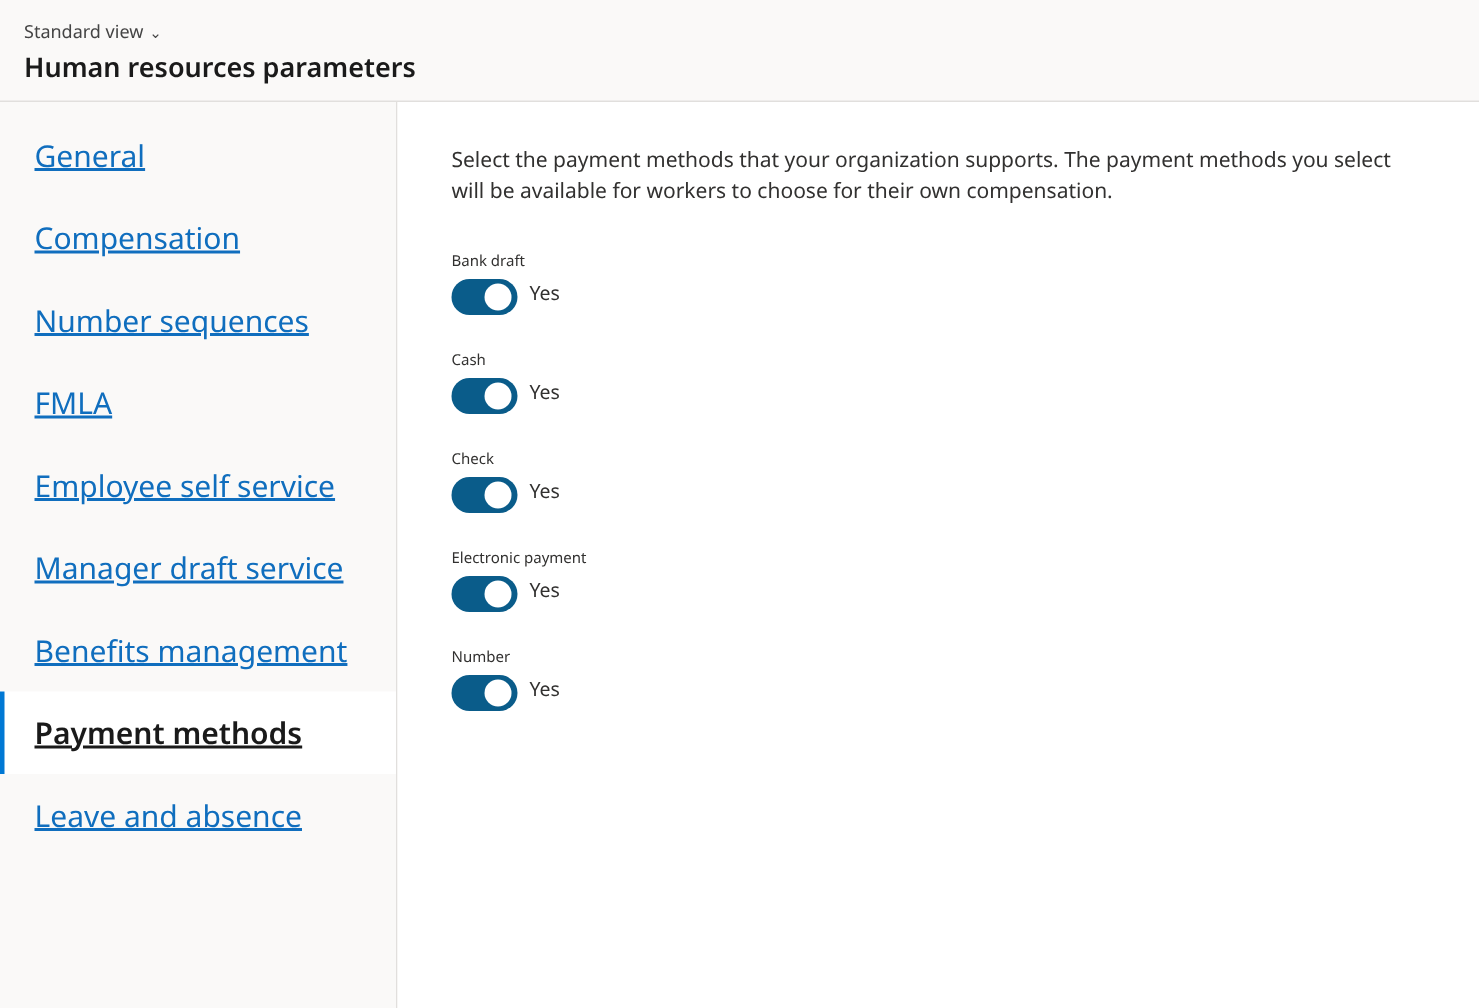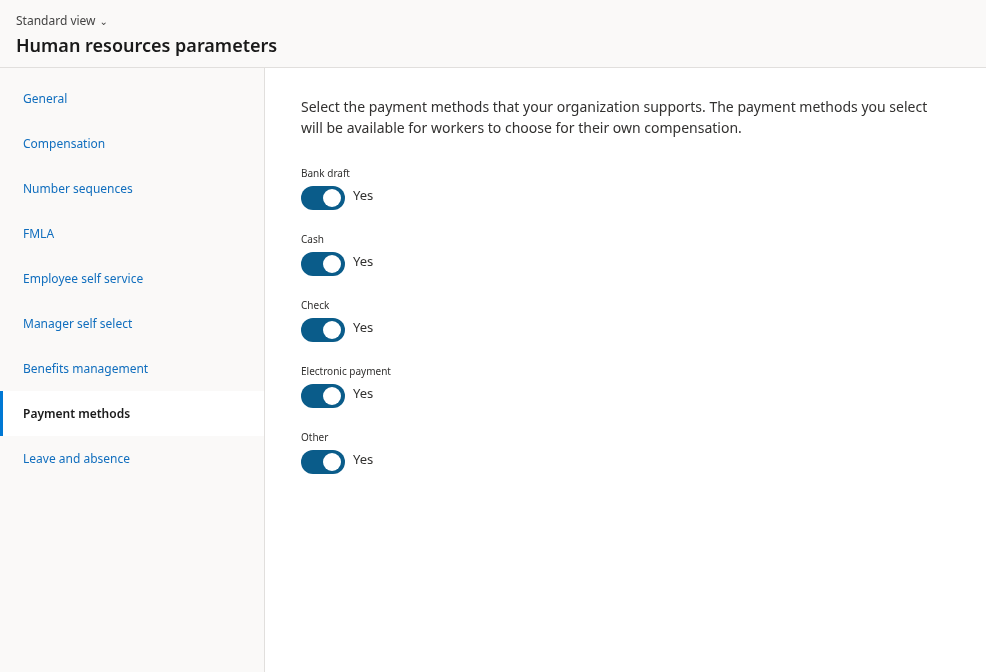--- a/index.html
+++ b/index.html
@@ -59,25 +59,26 @@
     .sidebar {
       width: 265px;
       min-width: 265px;
       background: #faf9f8;
       border-right: 1px solid #e1dfdd;
       padding-top: 8px;
     }
 
     .sidebar-item {
       padding: 14px 20px;
-      font-size: 12px;
+      font-size: 20px;
       color: #106ebe;
       cursor: pointer;
       border-left: 3px solid transparent;
       transition: background 0.1s;
+      text-decoration: underline;
     }
 
     .sidebar-item.active {
       font-weight: 600;
       color: #1a1a1a;
       border-left: 3px solid #0078d4;
       background: #ffffff;
     }
 
     .main-content {
@@ -162,21 +163,21 @@
     <h1 class="page-title">Human resources parameters</h1>
   </div>
 
   <div class="content-area">
     <nav class="sidebar">
     <div class="sidebar-item">General</div>
         <div class="sidebar-item">Compensation</div>
         <div class="sidebar-item">Number sequences</div>
         <div class="sidebar-item">FMLA</div>
         <div class="sidebar-item">Employee self service</div>
-        <div class="sidebar-item">Manager self select</div>
+        <div class="sidebar-item">Manager draft service</div>
         <div class="sidebar-item">Benefits management</div>
         <div class="sidebar-item active">Payment methods</div>
         <div class="sidebar-item">Leave and absence</div>
       </nav>
 
     <main class="main-content">
       <p class="description-text">Select the payment methods that your organization supports. The payment methods you select will be available for workers to choose for their own compensation.</p>
 
       <div>
       <div class="payment-method-row">
@@ -221,21 +222,21 @@
               <label class="toggle">
                 <input type="checkbox" checked="" style="">
                 <span class="toggle-track">
                   <span class="toggle-thumb"></span>
                 </span>
               </label>
               <span class="toggle-yes-label">Yes</span>
             </div>
           </div>
           <div class="payment-method-row">
-            <div class="payment-method-label">Other</div>
+            <div class="payment-method-label">Number</div>
             <div class="toggle-row">
               <label class="toggle">
                 <input type="checkbox" checked="" style="">
                 <span class="toggle-track">
                   <span class="toggle-thumb"></span>
                 </span>
               </label>
               <span class="toggle-yes-label">Yes</span>
             </div>
           </div>

